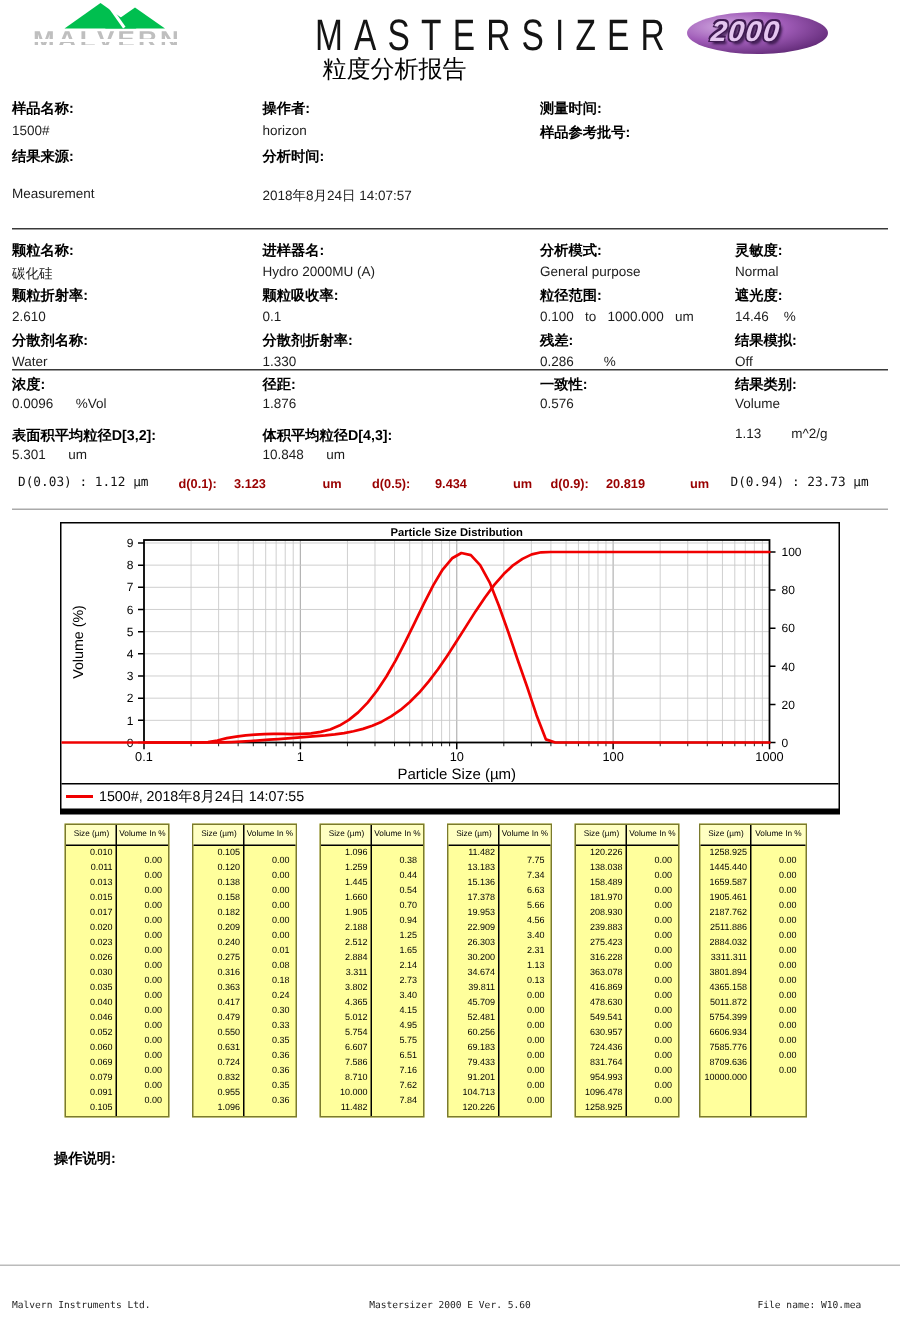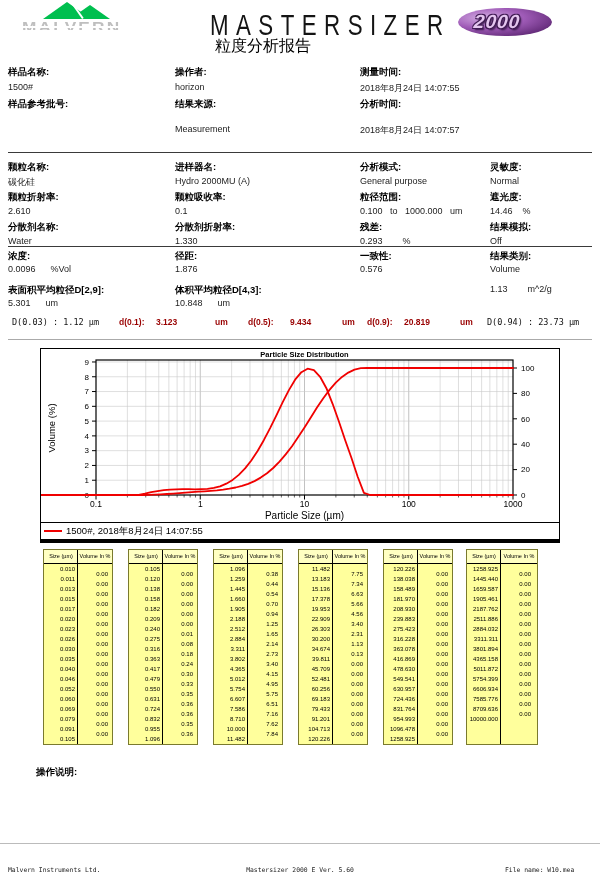--- a/index.html
+++ b/index.html
@@ -98,21 +98,20 @@
   <span>2000</span>
 </div>
 <div class="report-title">粒度分析报告</div>
 
 <div id="sample-grid" class="grid3">
     <span class="cell-label">样品名称:</span>
     <span class="cell-label">操作者:</span>
     <span class="cell-label">测量时间:</span>
     <span class="cell-value">1500#</span>
     <span class="cell-value">horizon</span>
-    <span class="cell-value">2018年8月24日 14:07:55</span>
     <span class="cell-label">样品参考批号:</span>
     <span class="cell-label">结果来源:</span>
     <span class="cell-label">分析时间:</span>
     <span class="cell-value"></span>
     <span class="cell-value">Measurement</span>
     <span class="cell-value">2018年8月24日 14:07:57</span>
   </div>
 <div class="rule" style="top:152px;"></div>
 
 <div id="params1-grid" class="grid4">
@@ -131,35 +130,35 @@
     <span class="cell-value">2.610</span>
     <span class="cell-value">0.1</span>
     <span class="cell-value">0.100   to   1000.000   um</span>
     <span class="cell-value">14.46    %</span>
     <span class="cell-label">分散剂名称:</span>
     <span class="cell-label">分散剂折射率:</span>
     <span class="cell-label">残差:</span>
     <span class="cell-label">结果模拟:</span>
     <span class="cell-value">Water</span>
     <span class="cell-value">1.330</span>
-    <span class="cell-value">0.293        %</span>
+    <span class="cell-value">0.286        %</span>
     <span class="cell-value">Off</span>
   </div>
 <div class="rule" style="top:246px;"></div>
 
 <div id="params2-grid" class="grid4">
     <span class="cell-label">浓度:</span>
     <span class="cell-label">径距:</span>
     <span class="cell-label">一致性:</span>
     <span class="cell-label">结果类别:</span>
     <span class="cell-value">0.0096      %Vol</span>
     <span class="cell-value">1.876</span>
     <span class="cell-value">0.576</span>
     <span class="cell-value">Volume</span>
-    <span class="cell-label">表面积平均粒径D[2,9]:</span>
+    <span class="cell-label">表面积平均粒径D[3,2]:</span>
     <span class="cell-label">体积平均粒径D[4,3]:</span>
     <span class="cell-label"></span>
     <span class="cell-value">1.13        m^2/g</span>
     <span class="cell-value">5.301      um</span>
     <span class="cell-value">10.848      um</span>
     <span class="cell-value"></span>
   </div>
 
 <div id="drow">
     <span class="dr-plain">D(0.03) : 1.12 μm</span>

